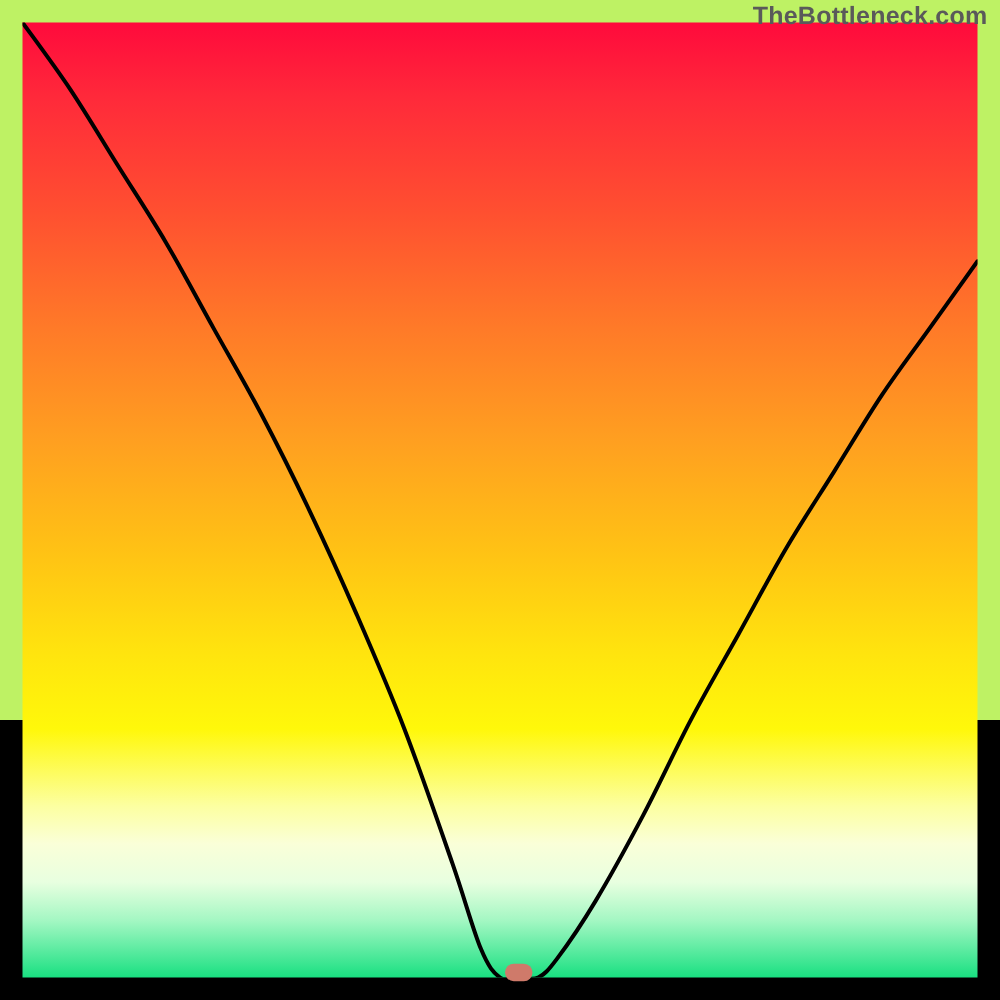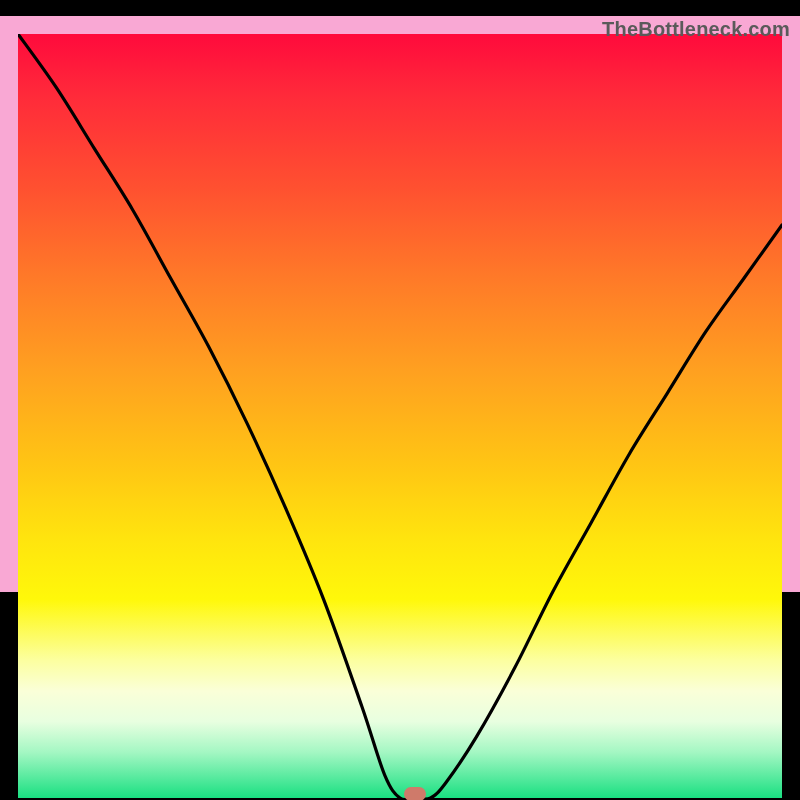--- a/index.html
+++ b/index.html
@@ -8,24 +8,24 @@
     width: 800px;
     height: 800px;
     background: #000;
     position: relative;
     overflow: hidden;
     font-family: Arial, Helvetica, sans-serif;
   }
   .frame {
     position: absolute;
     left: 0;
-    top: 16px;
+    top: 0;
     width: 800px;
     height: 576px;
-    background: #f9a8d4;
+    background: #bef264;
   }
   .plot {
     position: absolute;
     left: 18px;
     top: 18px;
     width: 764px;
     height: 764px;
     
     background: linear-gradient(to bottom,
       #ff0a3c 0%,

